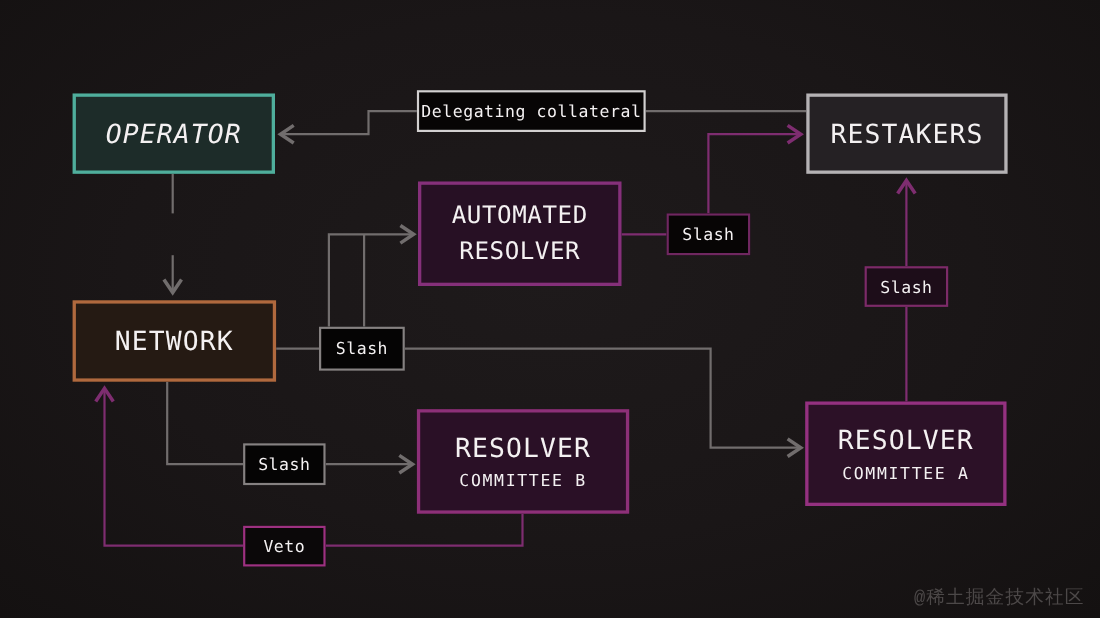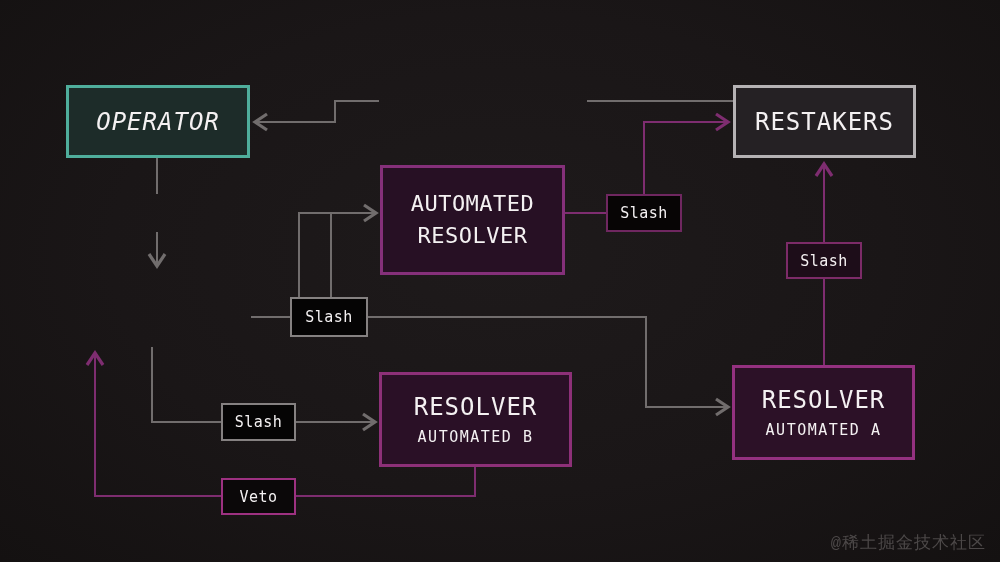--- a/index.html
+++ b/index.html
@@ -72,36 +72,42 @@
   </svg>
 
   <div class="node box-operator" style="left:66px;top:85px;width:184px;height:73px;font-style:italic;">
     <div class="title">OPERATOR</div>
   </div>
 
   <div class="node box-restakers" style="left:733px;top:85px;width:183px;height:73px;">
     <div class="title">RESTAKERS</div>
   </div>
 
-  <div class="node box-autoresolver" style="left:380px;top:165px;width:185px;height:110px;">
+  <div class="node box-autoresolver" style="left:380px;top:165px;width:185px;height:95px;">
     <div class="title-sm">AUTOMATED</div>
     <div class="title-sm">RESOLVER</div>
   </div>
 
+  <div class="node box-network" style="left:66px;top:273px;width:185px;height:74px;">
+    <div class="title">NETWORK</div>
+  </div>
 
   <div class="node box-resolver-b" style="left:379px;top:372px;width:193px;height:95px;">
     <div class="title">RESOLVER</div>
-    <div class="subtitle">AUTOMATED B</div>
+    <div class="subtitle">COMMITTEE B</div>
   </div>
 
   <div class="node box-resolver-a" style="left:732px;top:365px;width:183px;height:95px;">
     <div class="title">RESOLVER</div>
-    <div class="subtitle">AUTOMATED A</div>
+    <div class="subtitle">COMMITTEE A</div>
   </div>
 
+  <div class="edge-label lbl-bright-gray" style="left:379px;top:82px;width:208px;height:38px;">
+    <span>Delegating collateral</span>
+  </div>
 
 
   <div class="edge-label lbl-purple" style="left:606px;top:194px;width:76px;height:38px;">
     <span>Slash</span>
   </div>
 
   <div class="edge-label lbl-dark-gray" style="left:290px;top:297px;width:78px;height:40px;">
     <span>Slash</span>
   </div>
 

